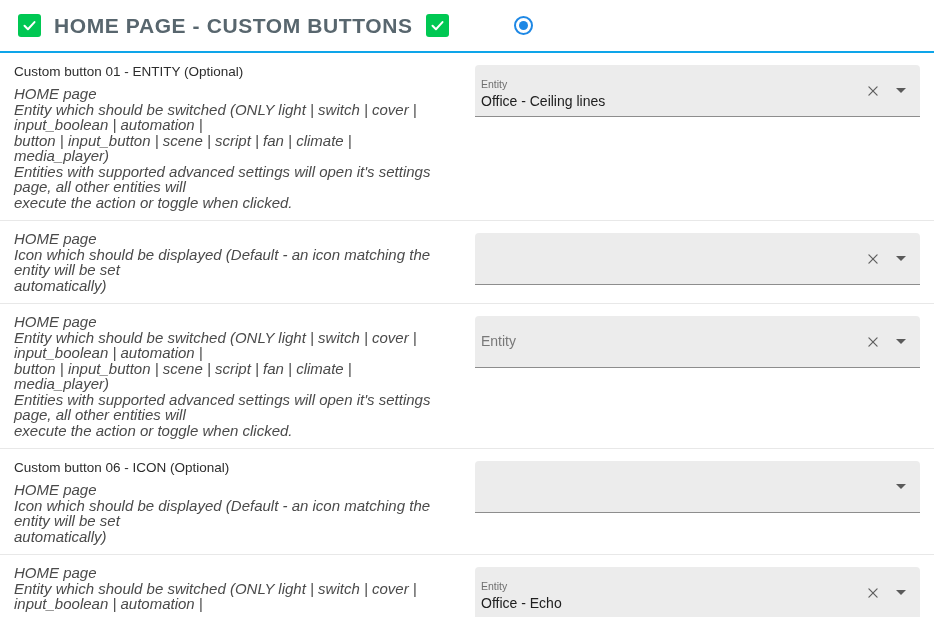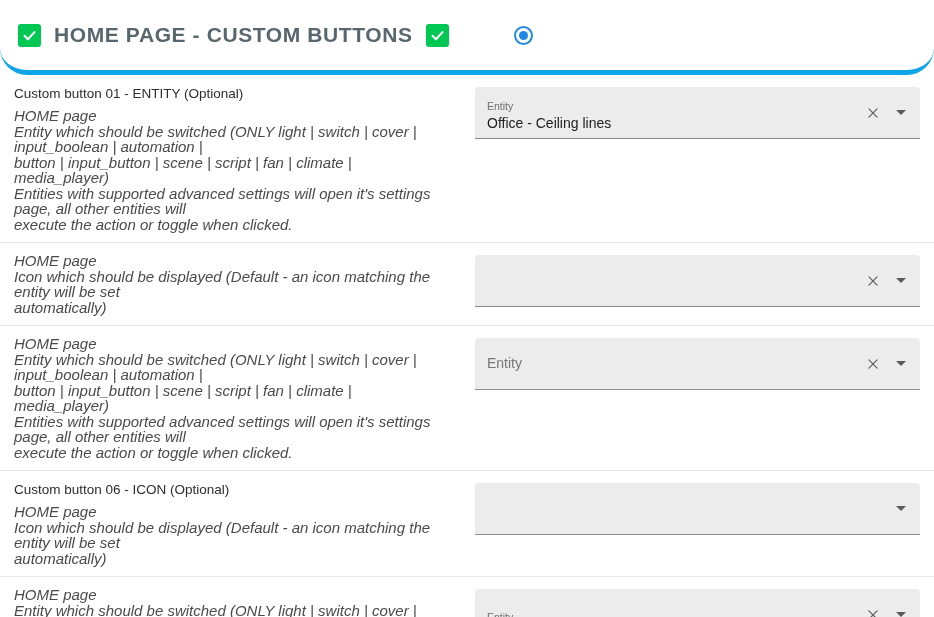--- a/index.html
+++ b/index.html
@@ -11,27 +11,26 @@
   #page {
     width: 934px;
     height: 617px;
     position: relative;
     overflow: hidden;
     background: #ffffff;
   }
 
   
   .header {
-    height: 75px;
+    height: 53px;
     display: flex;
     align-items: center;
     padding: 0 18px;
-    border-bottom: 5px solid #0ea5e9;
+    border-bottom: 2px solid #0ea5e9;
     background: #ffffff;
-    border-radius: 27px;
   }
   .check-box {
     width: 23px; height: 23px;
     border-radius: 3px;
     background: #00c853;
     display: flex;
     align-items: center;
     justify-content: center;
     flex: 0 0 auto;
   }
@@ -99,21 +98,21 @@
 
   
   .field {
     width: 445px;
     background: #ececec;
     border-radius: 4px 4px 0 0;
     border-bottom: 1px solid #8d8d8d;
     position: relative;
     display: flex;
     align-items: center;
-    padding: 0 6px 0 12px;
+    padding: 0 6px 0 6px;
     justify-content: space-between;
   }
   .field.tall { height: 52px; }
   .field.short { height: 52px; }
   .field-texts {
     flex: 1 1 auto;
     display: flex;
     flex-direction: column;
     justify-content: center;
     min-height: 100%;
@@ -304,20 +303,21 @@
       <div class="row-desc">
         <span class="desc-line">HOME page</span>
         <span class="desc-line">Entity which should be switched (ONLY light | switch | cover | input_boolean | automation |</span>
 
       </div>
     </div>
     <div class="row-right">
       <div class="field tall has-value">
         <div class="field-texts">
           <span class="field-float-label">Entity</span>
+          <span class="field-value">Office - Echo</span>
         </div>
         <div class="field-icons">
           <span class="icon-btn">
             <svg width="14" height="14" viewBox="0 0 24 24" fill="none" stroke="#5f5f5f" stroke-width="2.1" stroke-linecap="round">
                 <line x1="5" y1="5" x2="19" y2="19"></line>
                 <line x1="19" y1="5" x2="5" y2="19"></line>
               </svg>
           </span>
           <span class="icon-btn">
               <span class="caret"></span>

